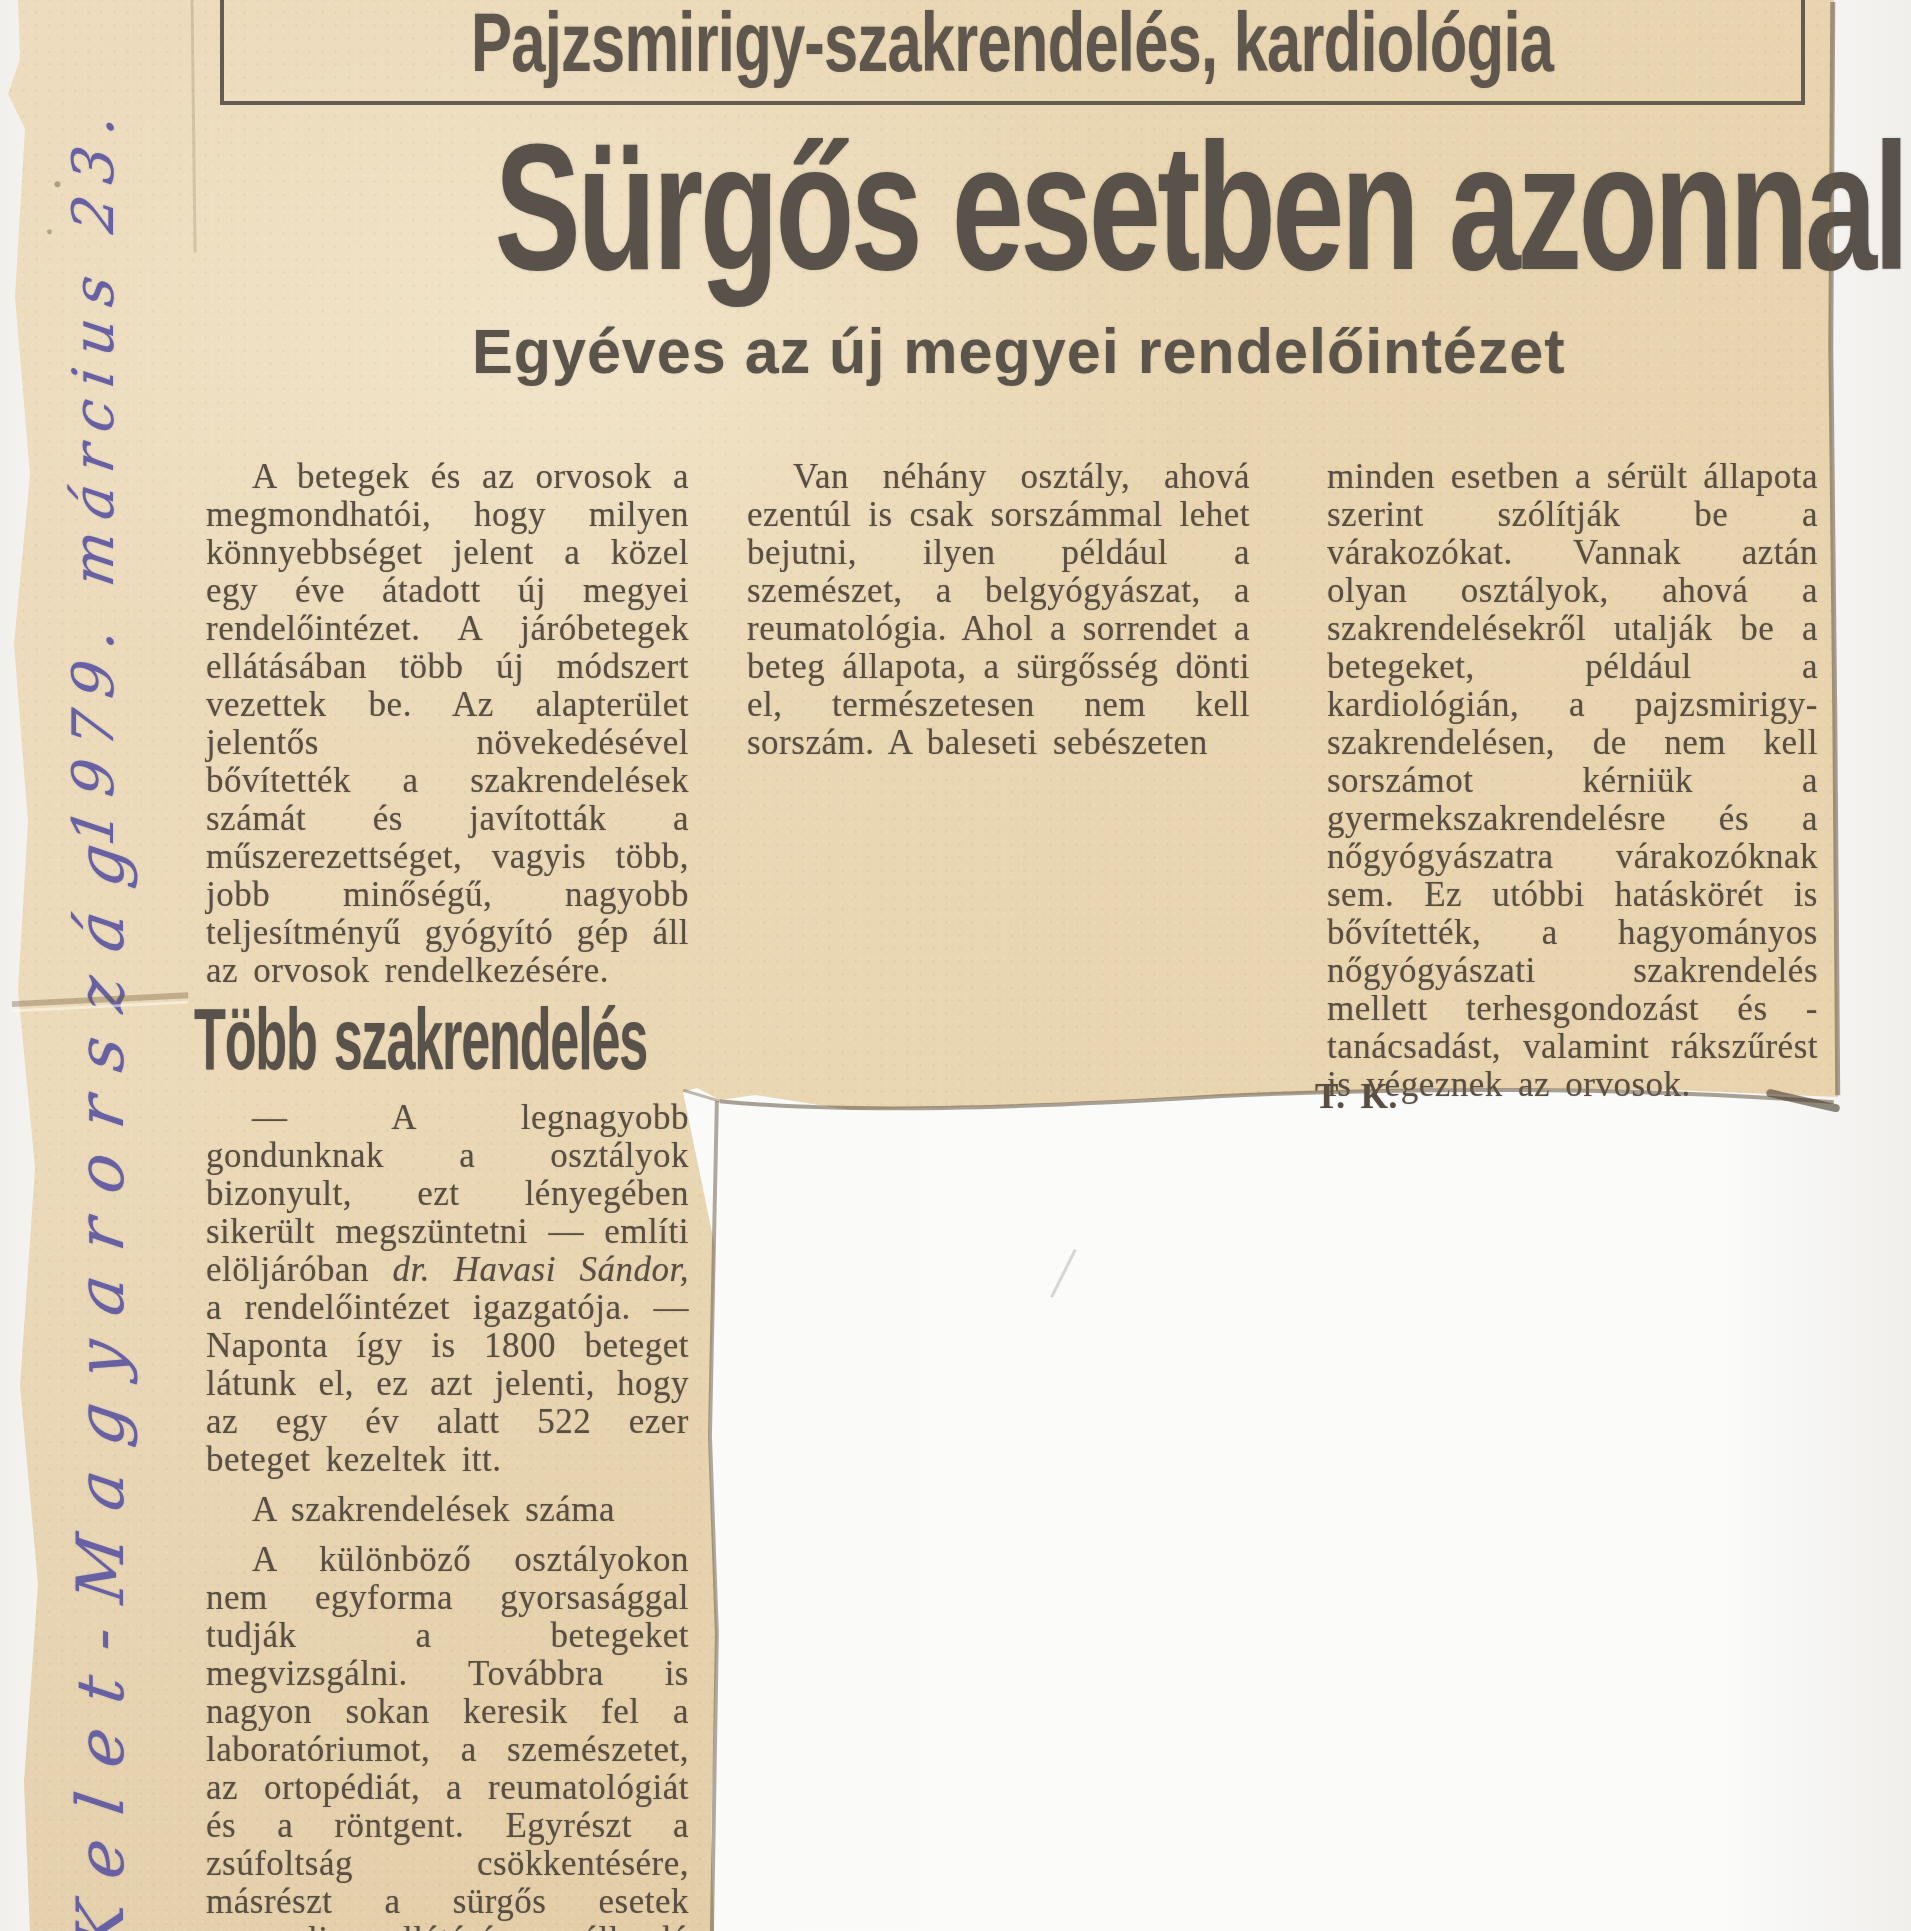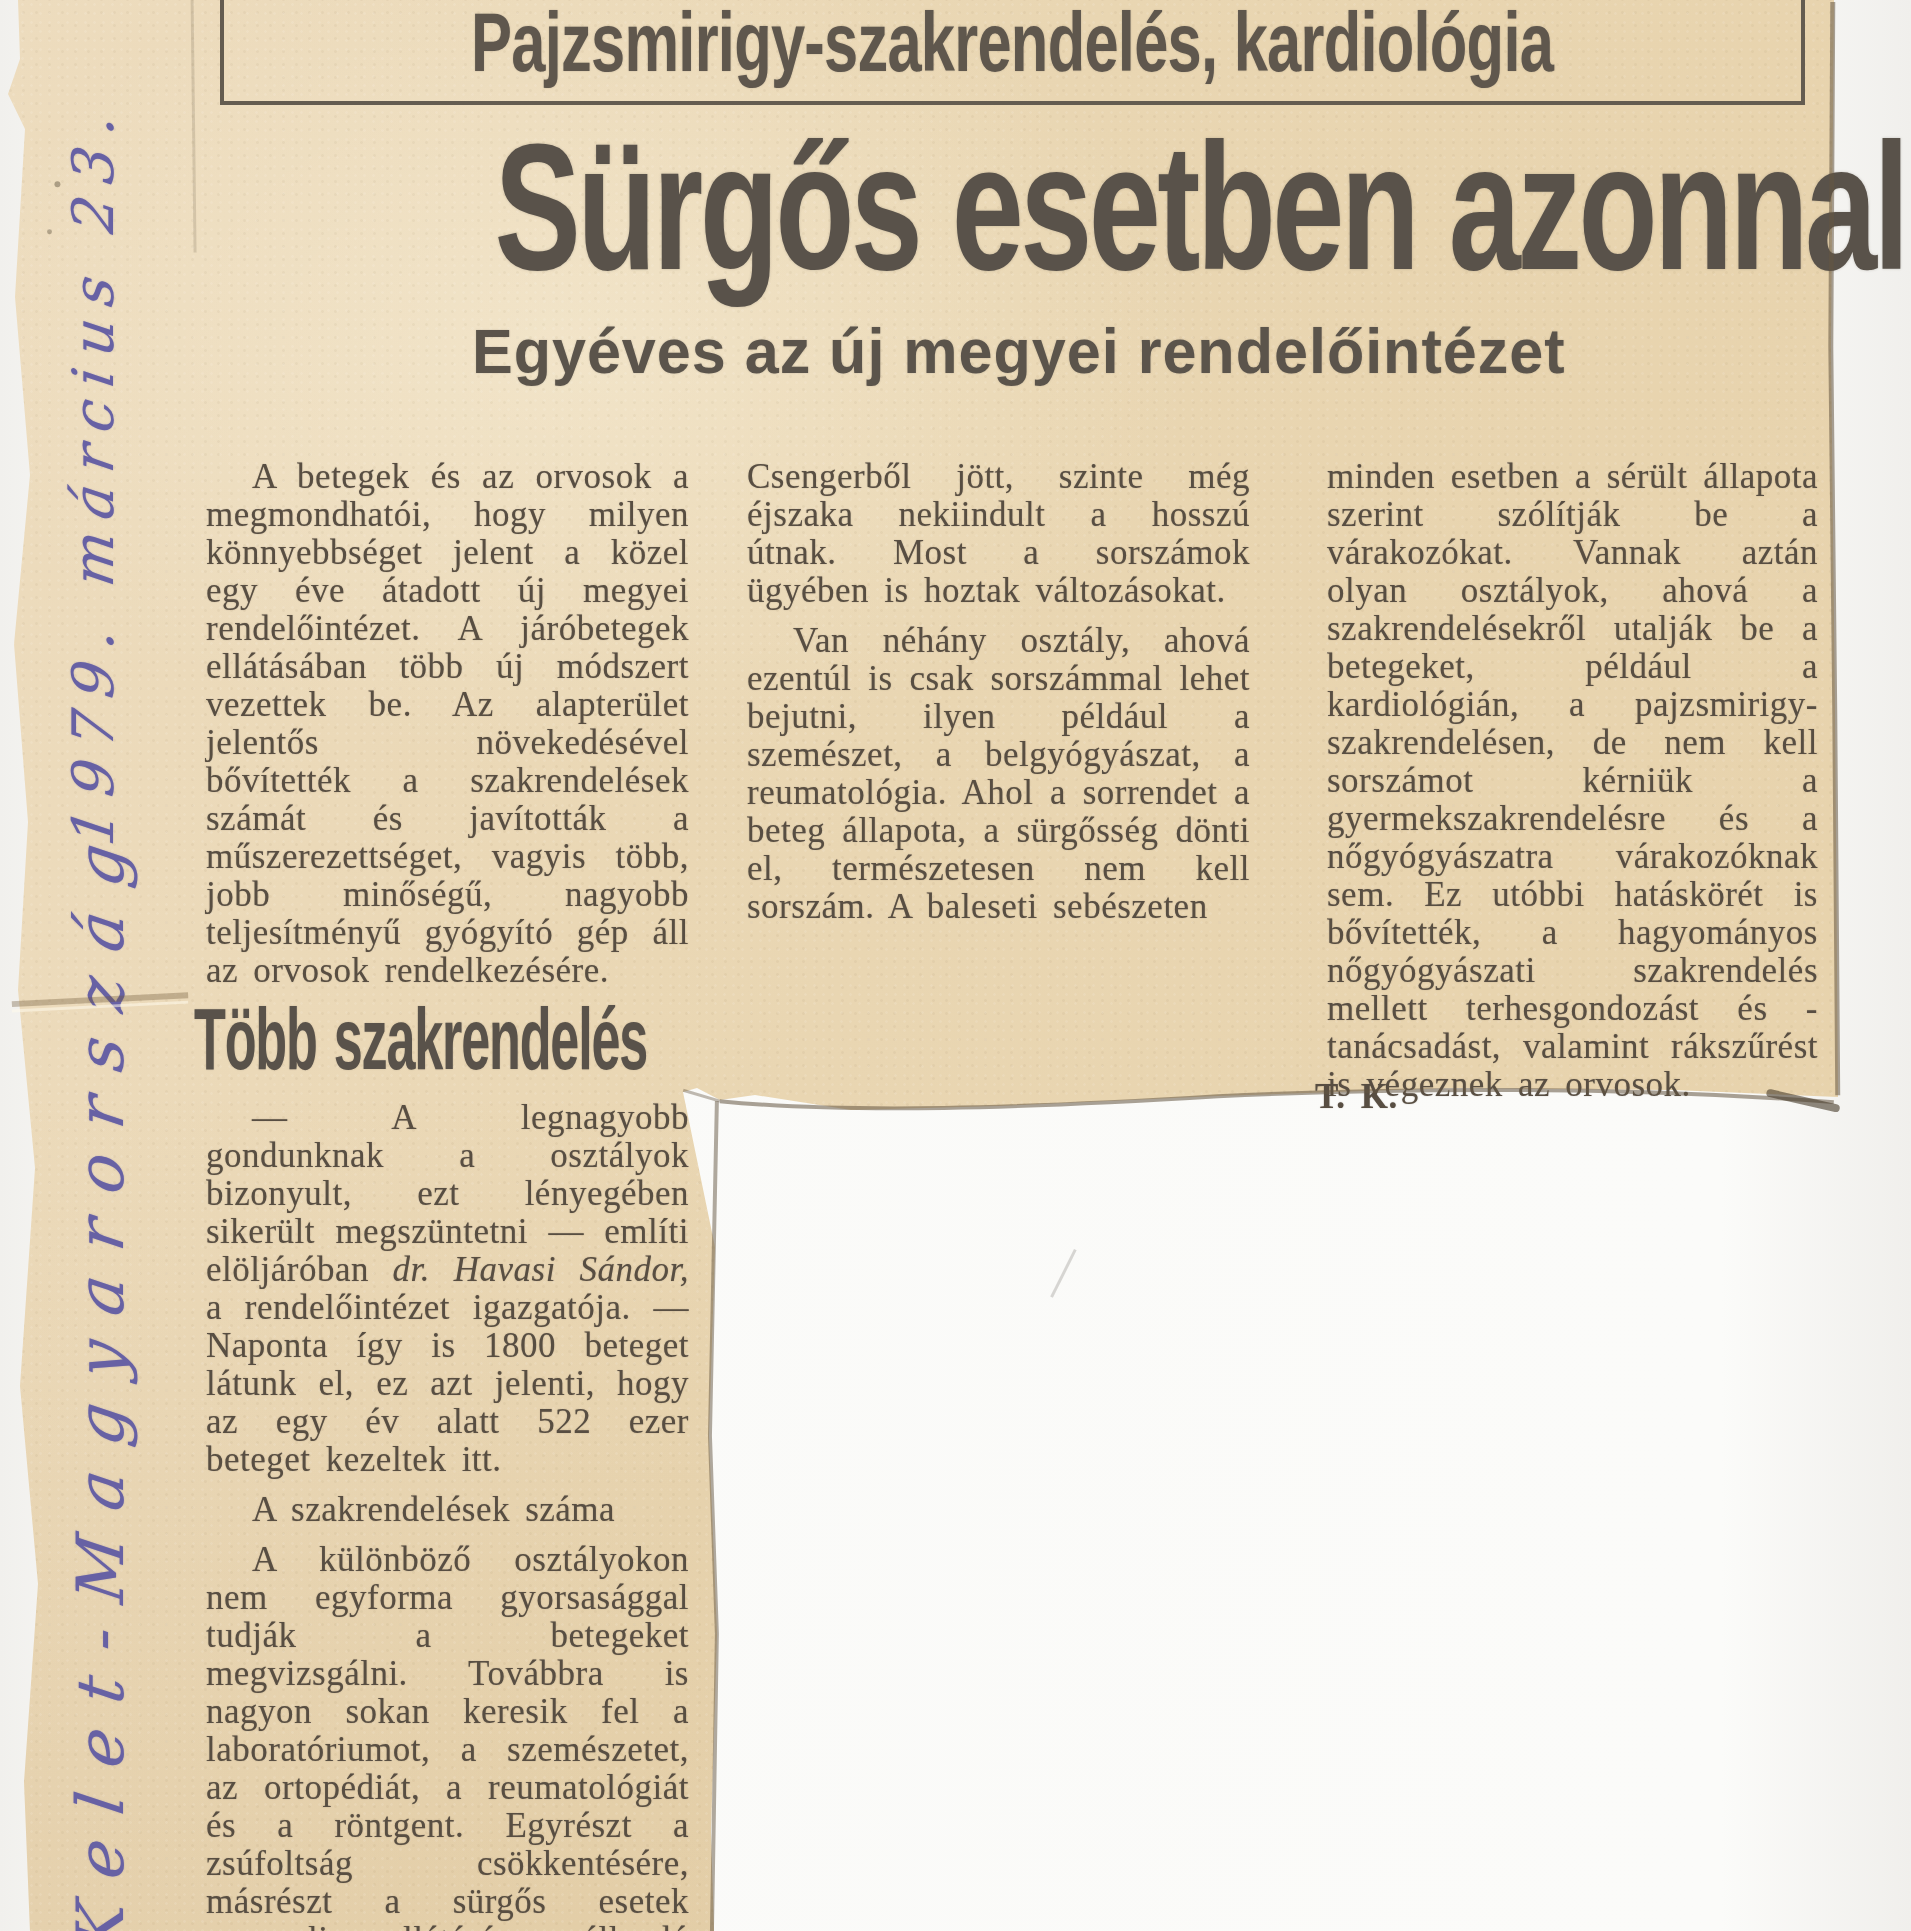--- a/index.html
+++ b/index.html
@@ -133,21 +133,20 @@
   <p class="indent">A betegek és az orvosok a megmondhatói, hogy milyen könnyebbséget jelent a közel egy éve átadott új megyei rendelőintézet. A járóbetegek ellátásában több új módszert vezettek be. Az alapterület jelentős növekedésével bővítették a szakrendelések számát és javították a műszerezettséget, vagyis több, jobb minőségű, nagyobb teljesítményű gyógyító gép áll az orvosok rendelkezésére.</p>
   <div class="section-heading">
     <span>Több szakrendelés</span>
   </div>
   <p class="indent"><span>— A legnagyobb gondunknak a osztályok bizonyult, ezt lényegében sikerült megszüntetni — említi elöljáróban </span><i class="person">dr. Havasi Sándor,</i><span> a rendelőintézet igazgatója. — Naponta így is 1800 beteget látunk el, ez azt jelenti, hogy az egy év alatt 522 ezer beteget kezeltek itt.</span></p>
   <p class="indent">A szakrendelések száma</p>
   <p class="indent">A különböző osztályokon nem egyforma gyorsasággal tudják a betegeket megvizsgálni. Továbbra is nagyon sokan keresik fel a laboratóriumot, a szemészetet, az ortopédiát, a reumatológiát és a röntgent. Egyrészt a zsúfoltság csökkentésére, másrészt a sürgős esetek azonnali ellátására állandó orvosi ügyeletet tartanak a baleseti sebészeten, a röntgenben és a laborban.</p>
 </div>
 
 <div id="col2" class="col">
-  <p>Csengerből jött, szinte még éjszaka nekiindult a hosszú útnak. Most a sorszámok ügyében is hoztak változásokat.</p>
   <p class="indent">Van néhány osztály, ahová ezentúl is csak sorszámmal lehet bejutni, ilyen például a szemészet, a belgyógyászat, a reumatológia. Ahol a sorrendet a beteg állapota, a sürgősség dönti el, természetesen nem kell sorszám. A baleseti sebészeten</p>
 </div>
 
 <div id="col3" class="col">
   <p>minden esetben a sérült állapota szerint szólítják be a várakozókat. Vannak aztán olyan osztályok, ahová a szakrendelésekről utalják be a betegeket, például a kardiológián, a pajzsmirigy-szakrendelésen, de nem kell sorszámot kérniük a gyermekszakrendelésre és a nőgyógyászatra várakozóknak sem. Ez utóbbi hatáskörét is bővítették, a hagyományos nőgyógyászati szakrendelés mellett terhesgondozást és -tanácsadást, valamint rákszűrést is végeznek az orvosok.</p>
   <div class="byline-row">T. K.</div>
 </div>
 
 <div id="date-note" class="hand">1979. március 23.</div>
 <div id="source-note" class="hand">Kelet-Magyarország</div>

